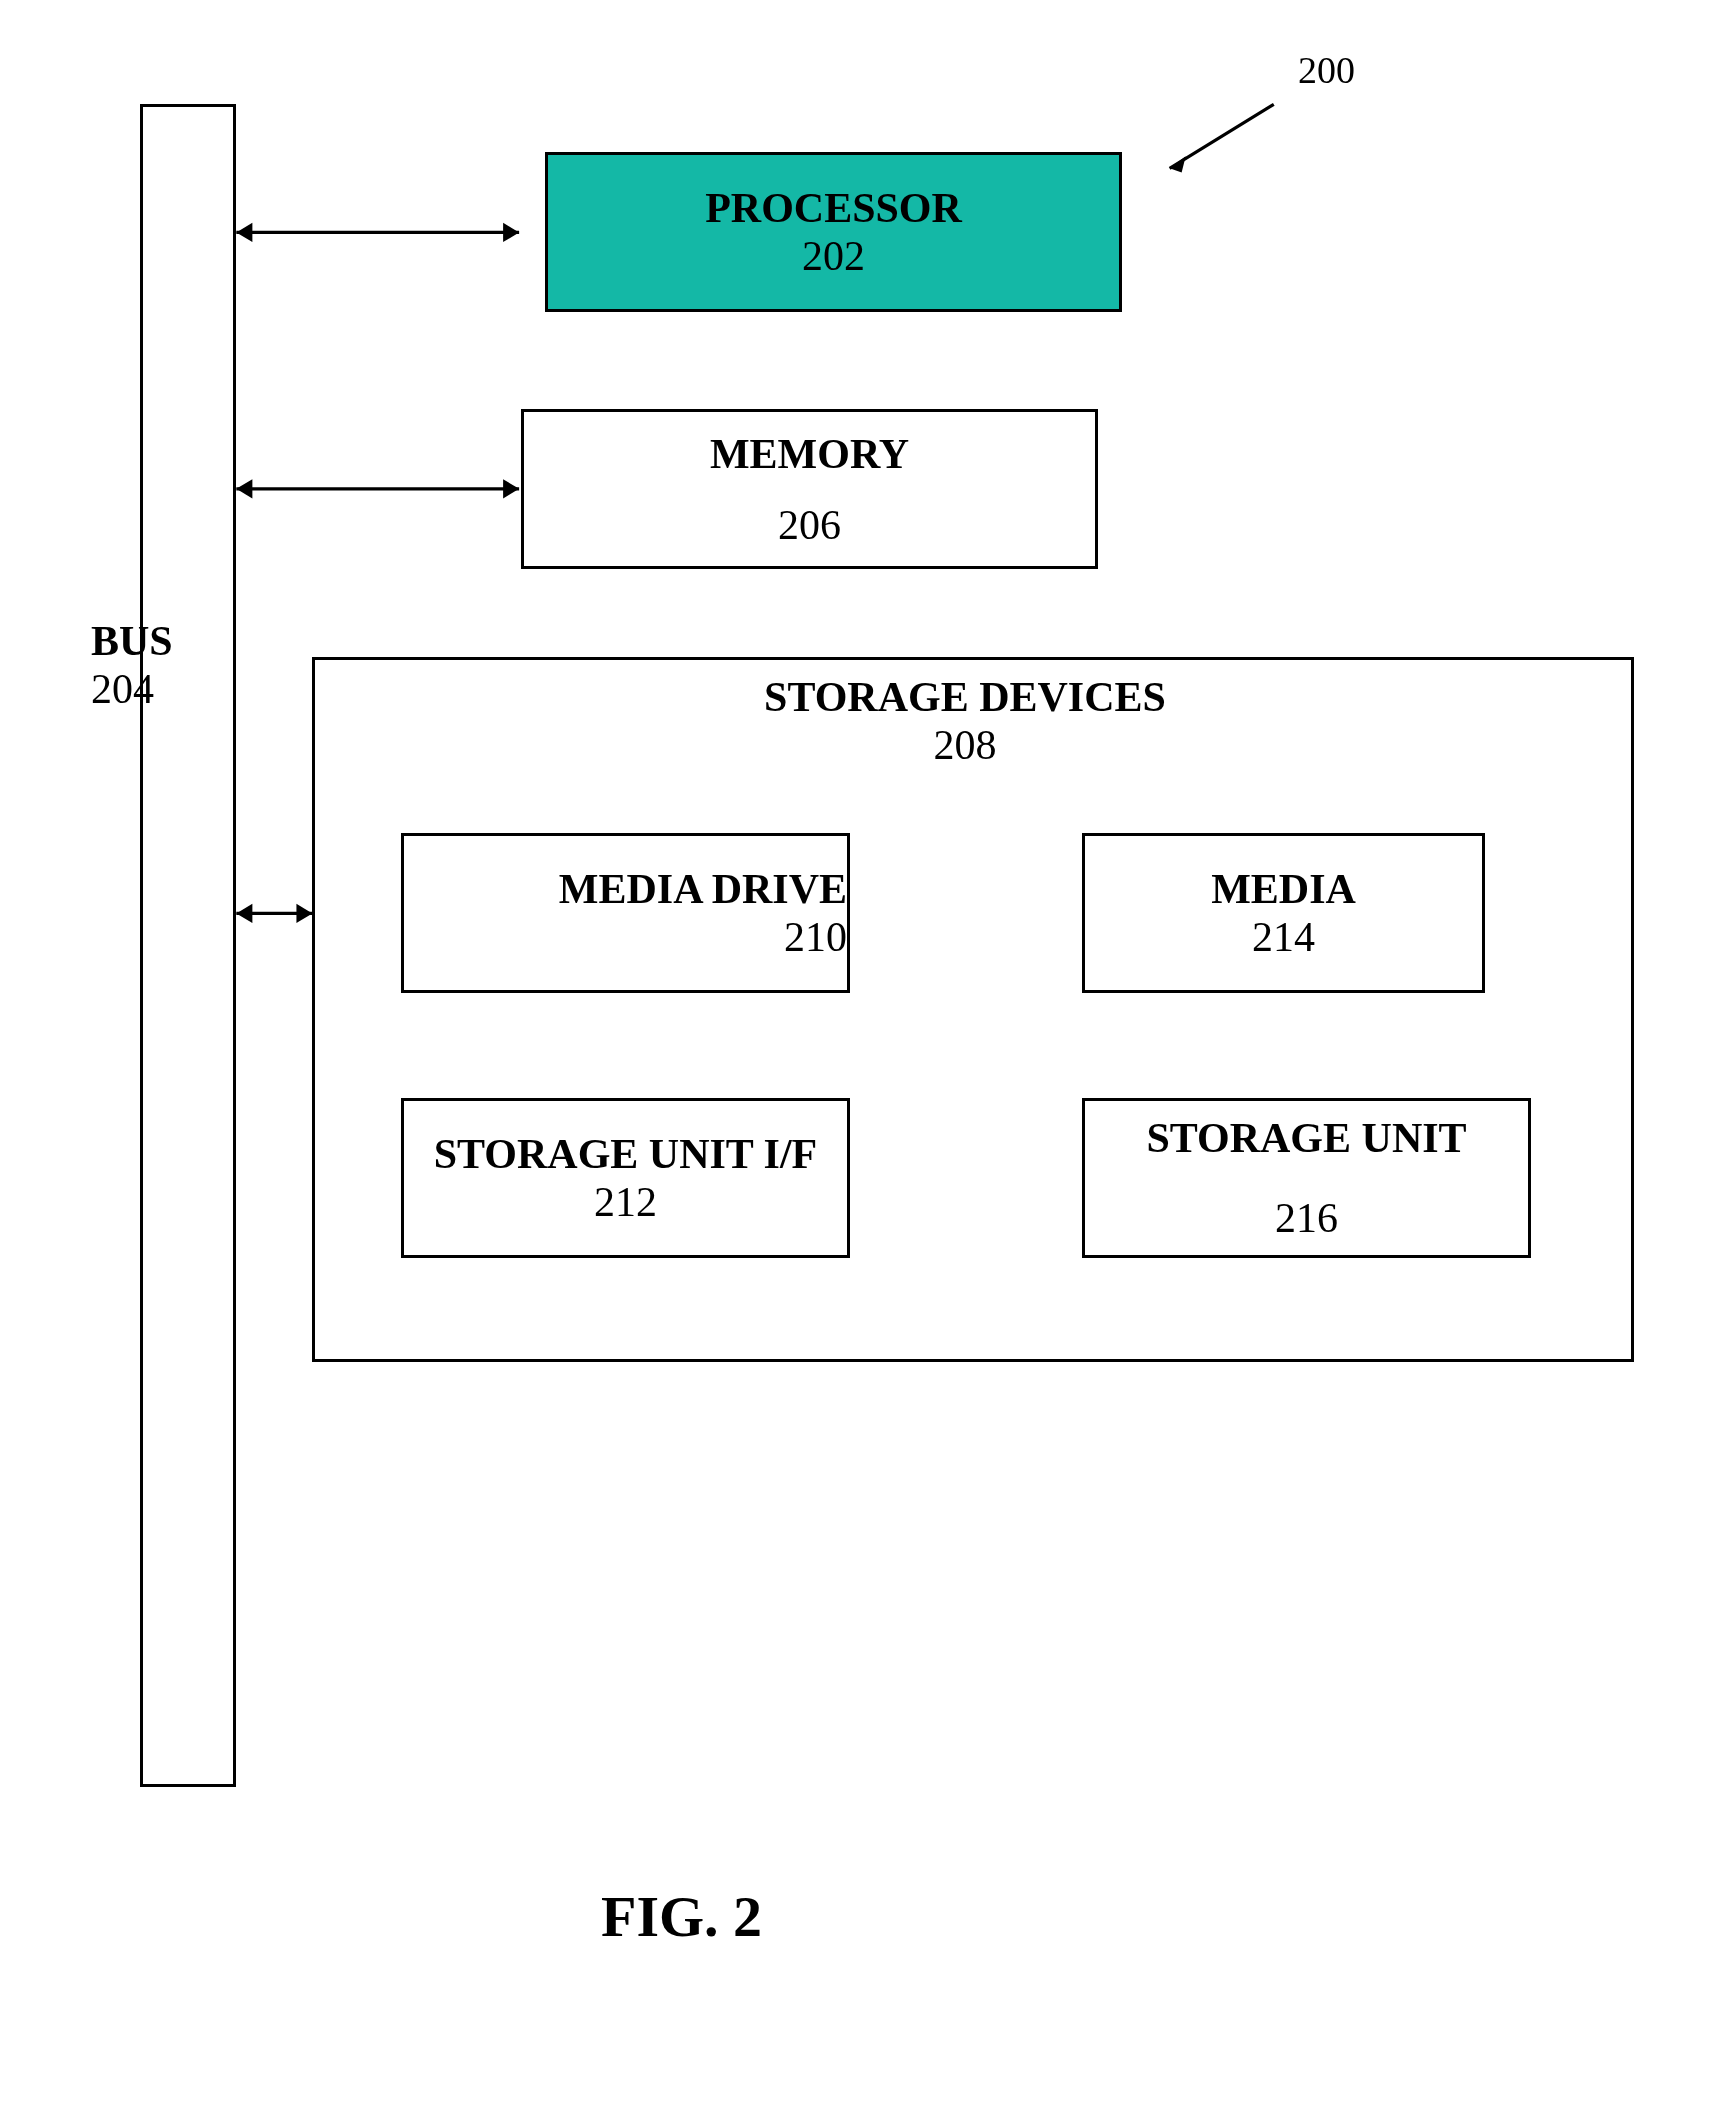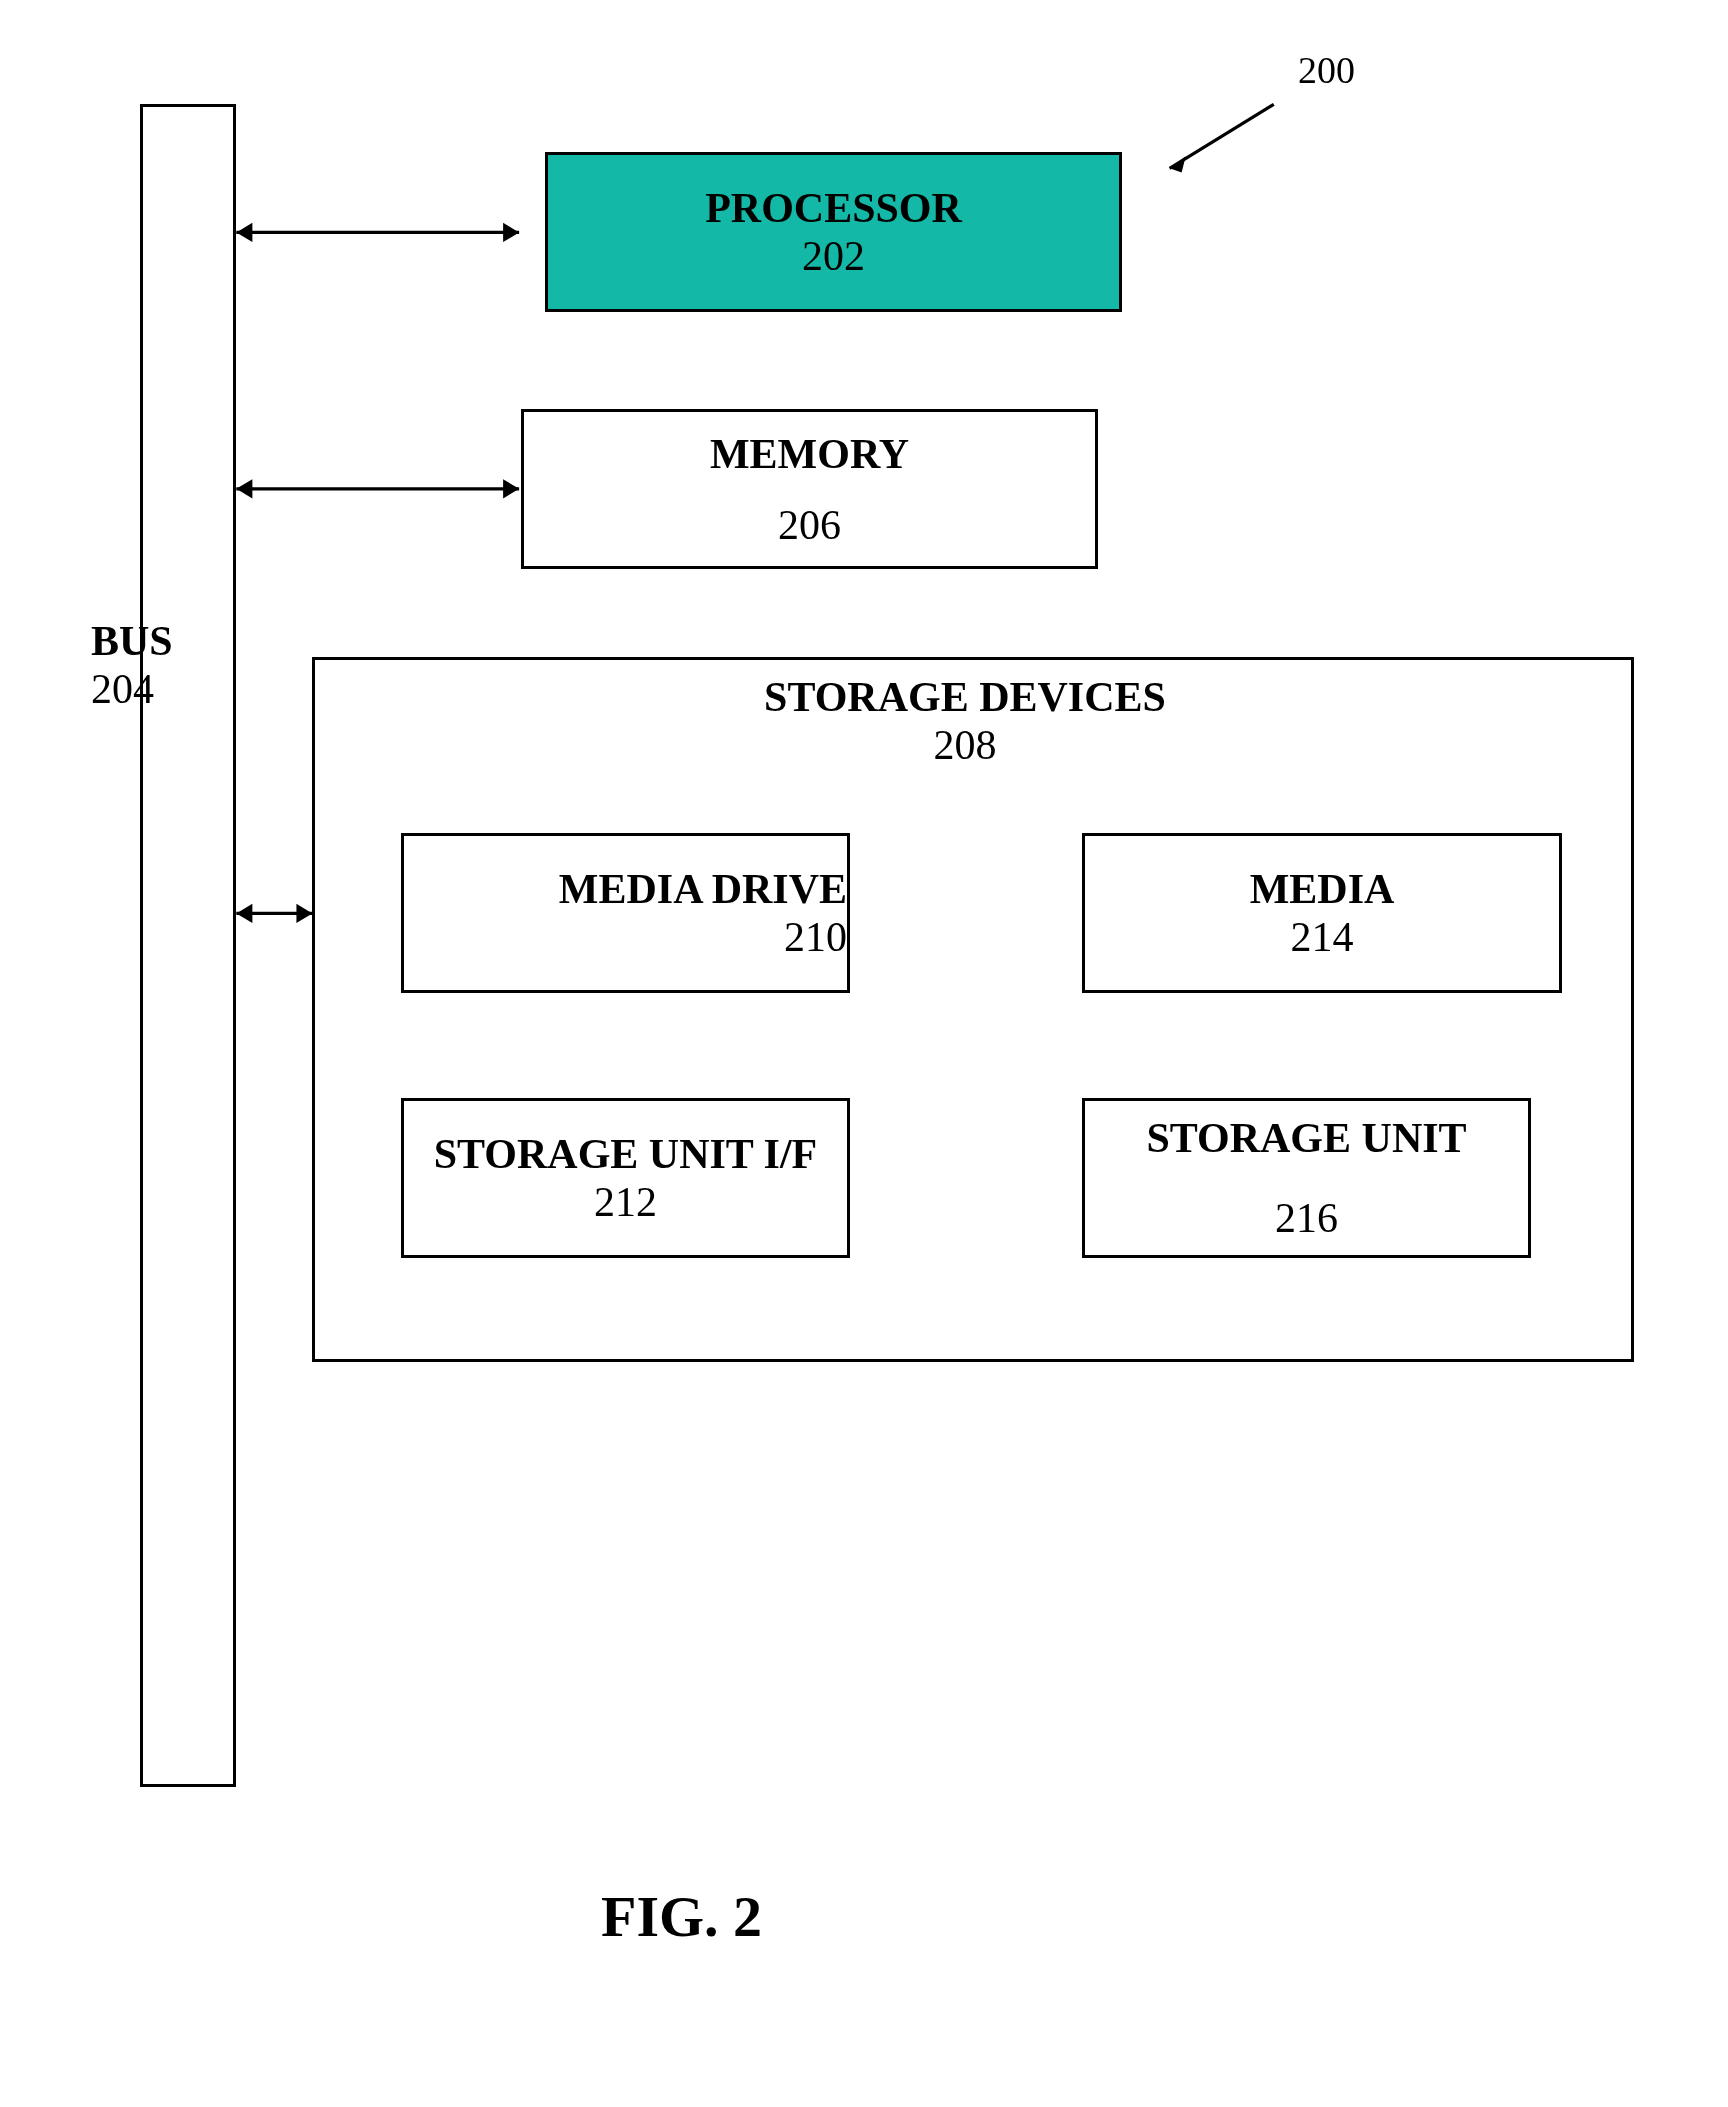--- a/index.html
+++ b/index.html
@@ -134,21 +134,21 @@
       flex-direction: column;
       align-items: flex-end;
       justify-content: center;
     }
 
     
     .media-box {
       position: absolute;
       top: 833px;
       left: 1082px;
-      width: 480px;
+      width: 403px;
       height: 160px;
       border: 3.2px solid #000;
       background: #fff;
       display: flex;
       flex-direction: column;
       align-items: center;
       justify-content: center;
     }
 
     

